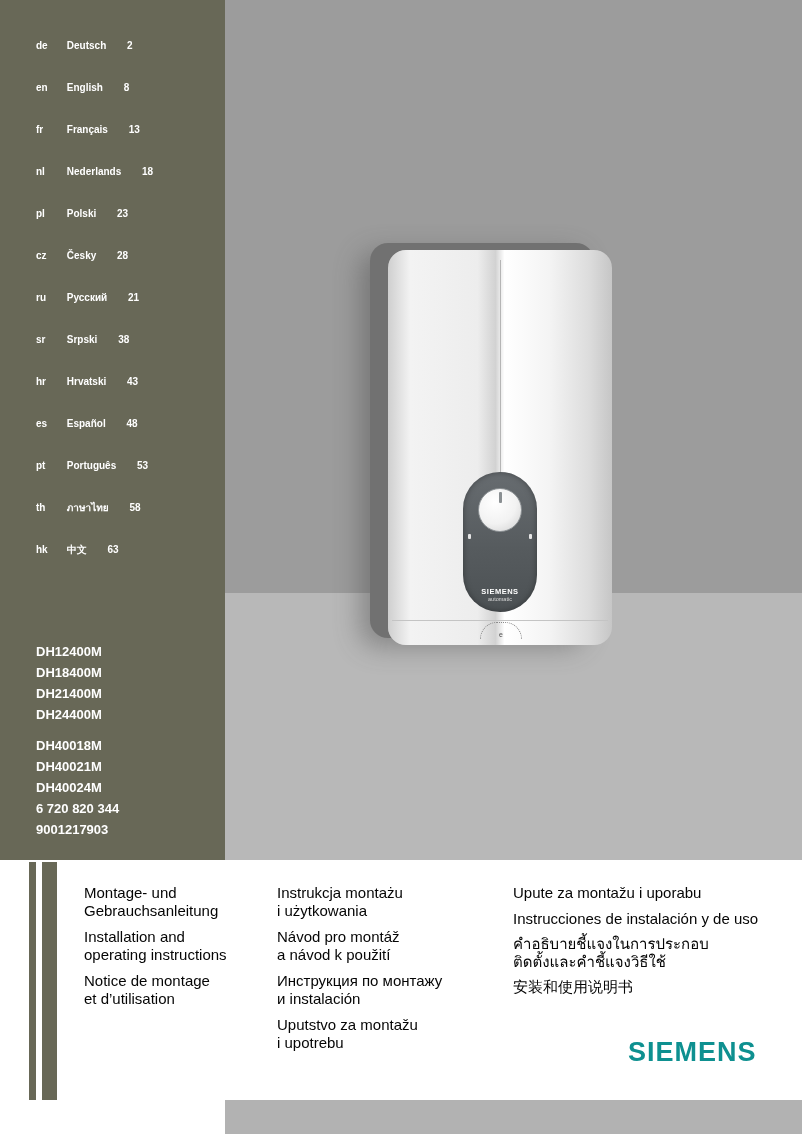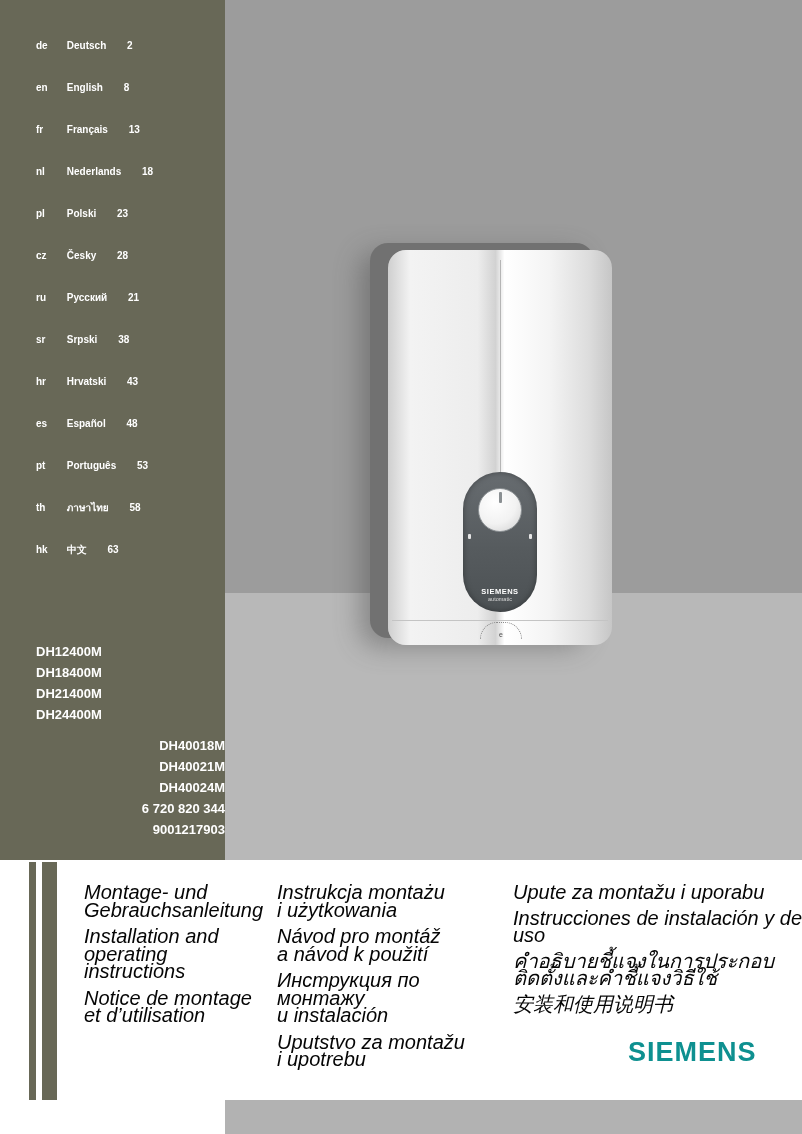--- a/index.html
+++ b/index.html
@@ -21,21 +21,21 @@
     background:#686857; color:#ffffff; box-sizing:border-box;
   }
   .lang-list { list-style:none; margin:0; padding:25px 0 0 36px; }
   .lang-row  { height:42px; line-height:42px; font-size:10px; font-weight:700; white-space:nowrap; cursor:pointer; }
   .lang-code { display:inline-block; width:28px; }
   .lang-name { display:inline-block; }
   .lang-page { display:inline-block; margin-left:18px; }
   .models { padding-left:36px; font-size:13px; font-weight:700; }
   .models .model { line-height:21px; white-space:nowrap; }
   .models-a { margin-top:70px; }
-  .models-b { margin-top:10px;text-align:right; }
+  .models-b { margin-top:10px; }
 
   
   .bar { position:absolute; top:862px; height:238px; background:#686857; }
   .bar-thin  { left:29px; width:7px; }
   .bar-thick { left:42px; width:15px; }
 
   
   .heater { position:absolute; left:388px; top:250px; width:224px; height:395px; }
   .heater-body {
     position:absolute; inset:0; border-radius:18px;
@@ -80,21 +80,21 @@
     text-align:center;
   }
   .dial-e { font-size:7px; color:#4e4e4e; line-height:18px; }
 
   
   .titles { position:absolute; left:0; top:884px; width:802px; color:#050505; }
   .title-col { position:absolute; top:0; }
   .col1 { left:84px;  width:190px; }
   .col2 { left:277px; width:215px; }
   .col3 { left:513px; width:300px; }
-  .title-block { white-space:pre-line; font-size:20px; line-height:17.5px; margin-bottom:9px;font-style:italic; }
+  .title-block { white-space:pre-line; font-size:15px; line-height:17.5px; margin-bottom:9px; }
   .col3 .title-block { margin-bottom:8px; }
 
   .siemens-logo {
     position:absolute; left:628px; top:1037px; width:160px;
     color:#0e9090; font-size:27px; font-weight:700; letter-spacing:1px;
   }
 </style>
 </head>
 <body>
 

